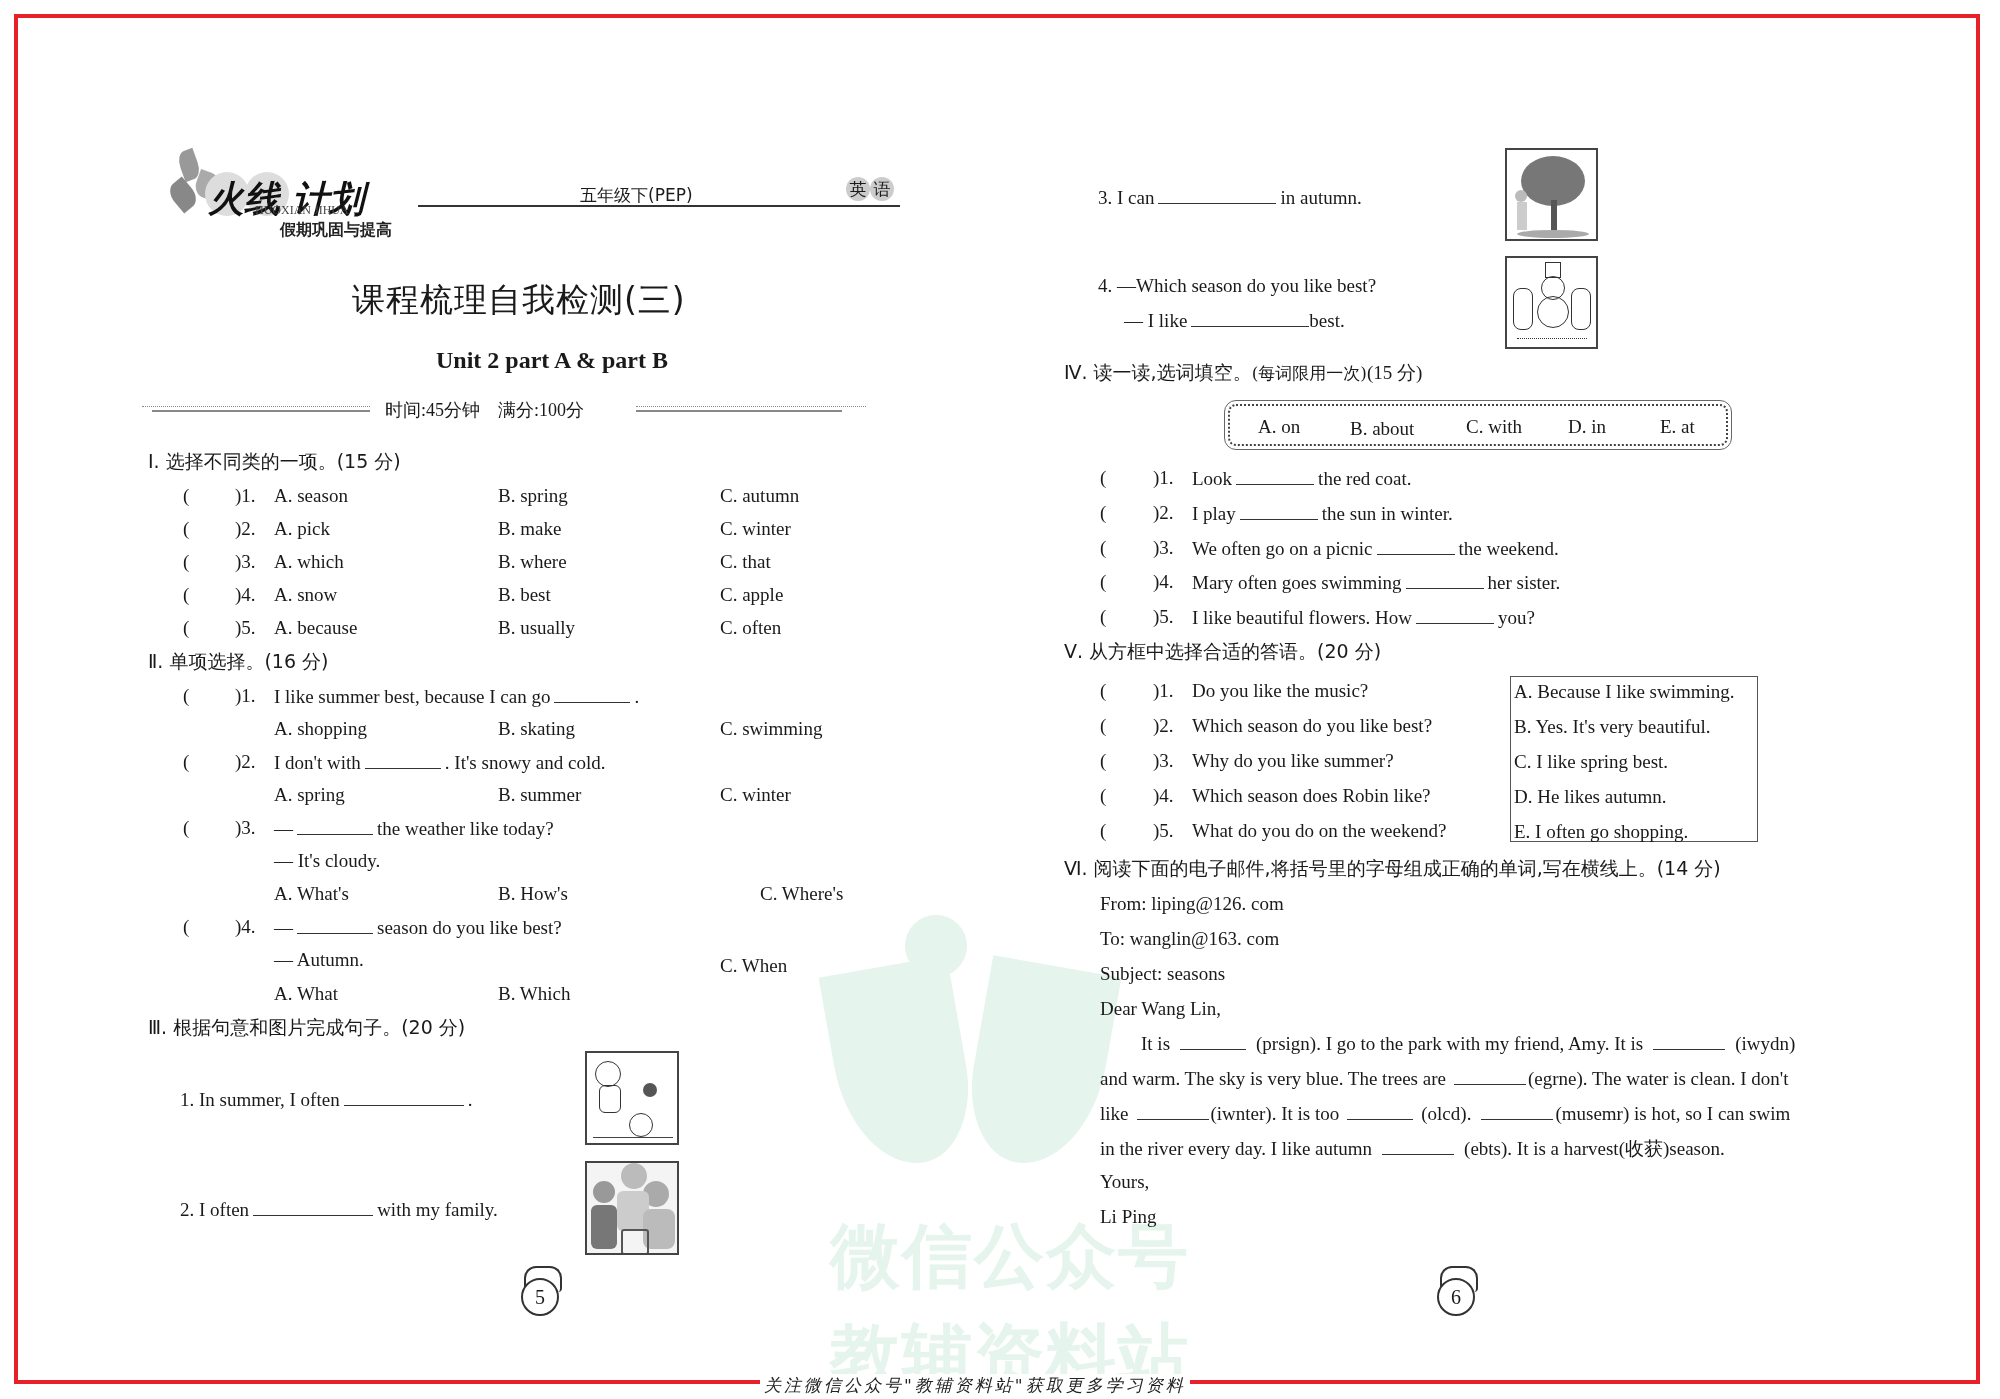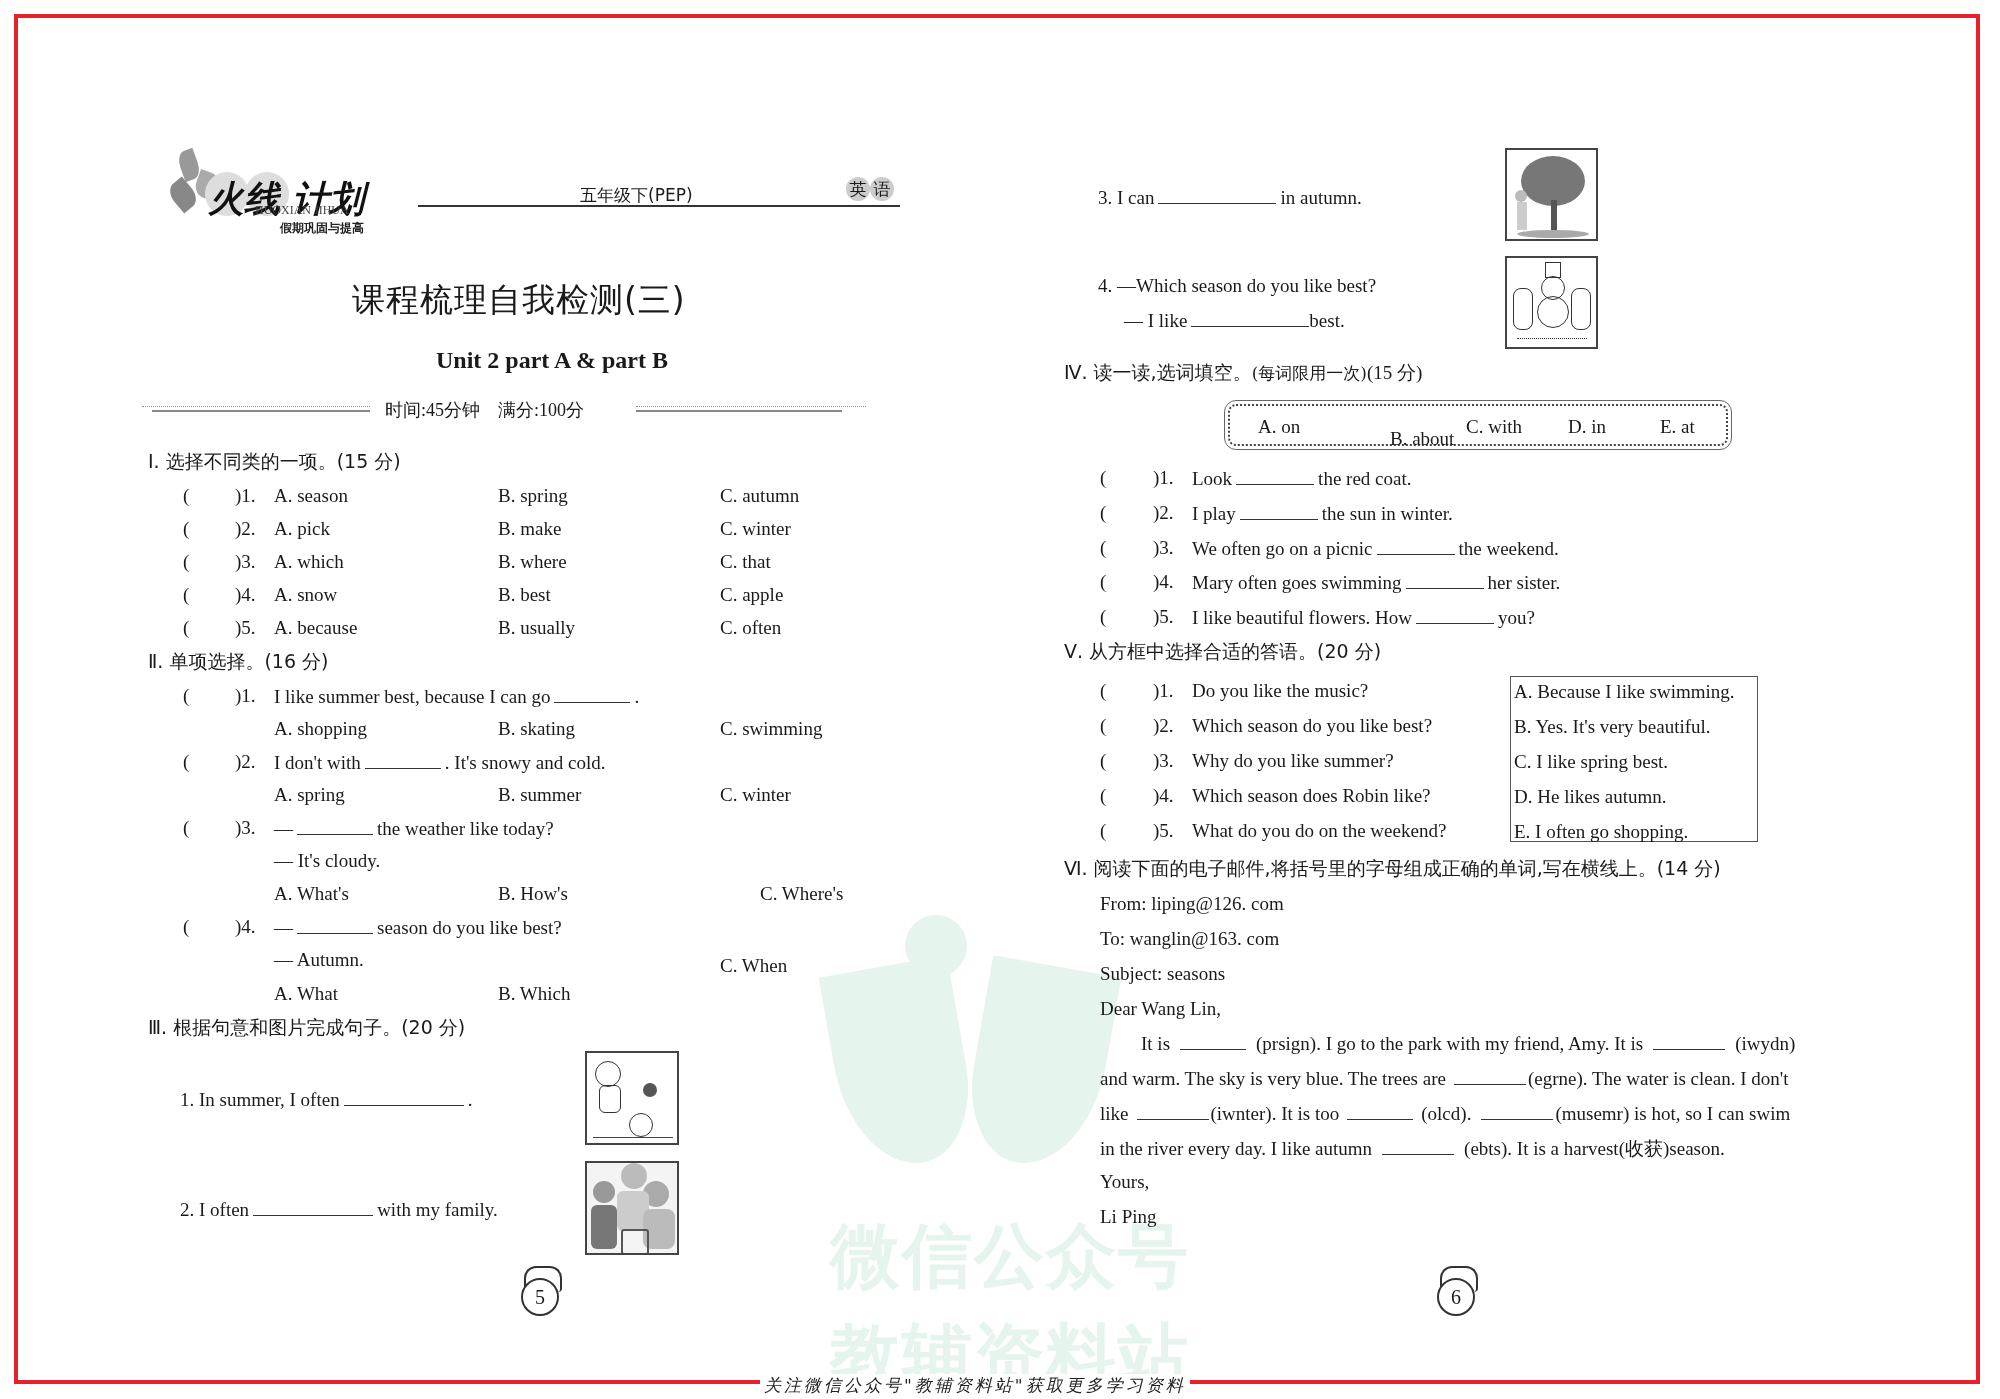--- a/index.html
+++ b/index.html
@@ -46,21 +46,21 @@
 <div>
 
   <div>
     <div class="abs" style="left:180px;top:150px;width:18px;height:30px;background:#999;border-radius:50% 0;transform:rotate(-20deg);"></div>
     <div class="abs" style="left:172px;top:180px;width:22px;height:30px;background:#888;border-radius:50% 0;transform:rotate(-40deg);"></div>
     <div class="abs" style="left:196px;top:172px;width:22px;height:26px;background:#aaa;border-radius:0 50%;transform:rotate(20deg);"></div>
     <div class="abs" style="left:205px;top:172px;width:44px;height:44px;border-radius:50%;background:#ddd;"></div>
     <div class="abs" style="left:245px;top:172px;width:44px;height:44px;border-radius:50%;background:#ddd;"></div>
     <div class="abs sans bold" style="left:208px;top:175px;font-size:36px;font-style:italic;color:#111;">火线 计划</div>
     <div class="abs" style="left:255px;top:203px;font-size:12px;color:#444;">HUOXIAN JIHUA</div>
-    <div class="abs bold" style="left:280px;top:220px;font-size:12px;color:#222;">假期巩固与提高</div>
+    <div class="abs bold" style="left:280px;top:220px;font-size:16px;color:#222;">假期巩固与提高</div>
   </div>
   <div class="abs" style="left:418px;top:205px;width:482px;border-top:2px solid #333;"></div>
   <div class="abs sans" style="left:580px;top:184px;font-size:17px;">五年级下(PEP)</div>
   <div class="abs" style="left:846px;top:177px;">
     <span class="abs sans" style="left:0;top:0;width:24px;height:24px;border-radius:50%;background:#ccc;text-align:center;line-height:24px;font-size:17px;">英</span>
     <span class="abs sans" style="left:24px;top:0;width:24px;height:24px;border-radius:50%;background:#ccc;text-align:center;line-height:24px;font-size:17px;">语</span>
   </div>
 
   <div class="abs sans" style="left:352px;top:278px;font-size:33px;letter-spacing:1px;">课程梳理自我检测(三)</div>
   <div class="abs bold" style="left:436px;top:347px;font-size:24px;">Unit 2 part A &amp; part B</div>
@@ -221,21 +221,21 @@
       <div class="abs" style="left:64px;top:30px;width:18px;height:40px;border:1.5px solid #333;border-radius:8px;"></div>
       <div class="abs" style="left:10px;top:80px;width:70px;border-top:1.5px dotted #333;"></div>
     </div>
   </div>
 
   <div class="abs t sans" style="left:1064px;top:363px;">
     <span>Ⅳ. 读一读,选词填空。</span><span style="font-family:'DejaVu Serif',serif;font-size:17px;">(每词限用一次)</span><span style="font-family:'Liberation Serif',serif;">(15 分)</span>
   </div>
   <div class="wordbox" style="left:1228px;top:404px;width:500px;height:42px;">
     <span class="abs t" style="left:28px;top:11px;">A.  on</span>
-    <span class="abs t" style="left:120px;top:23px;margin-left:40px;">B.  about</span>
+    <span class="abs t" style="left:120px;top:13px;">B.  about</span>
     <span class="abs t" style="left:236px;top:11px;">C.  with</span>
     <span class="abs t" style="left:338px;top:11px;">D.  in</span>
     <span class="abs t" style="left:430px;top:11px;">E.  at</span>
   </div>
   <div>
     <div>
       <span class="abs t" style="left:1100px;top:468px;">(</span>
       <span class="abs t" style="left:1153px;top:468px;">)1.</span>
       <span class="abs t" style="left:1192px;top:468px;"><span>Look</span><span class="blank" style="width:78px;"></span><span>the red coat.</span></span>
     </div>

